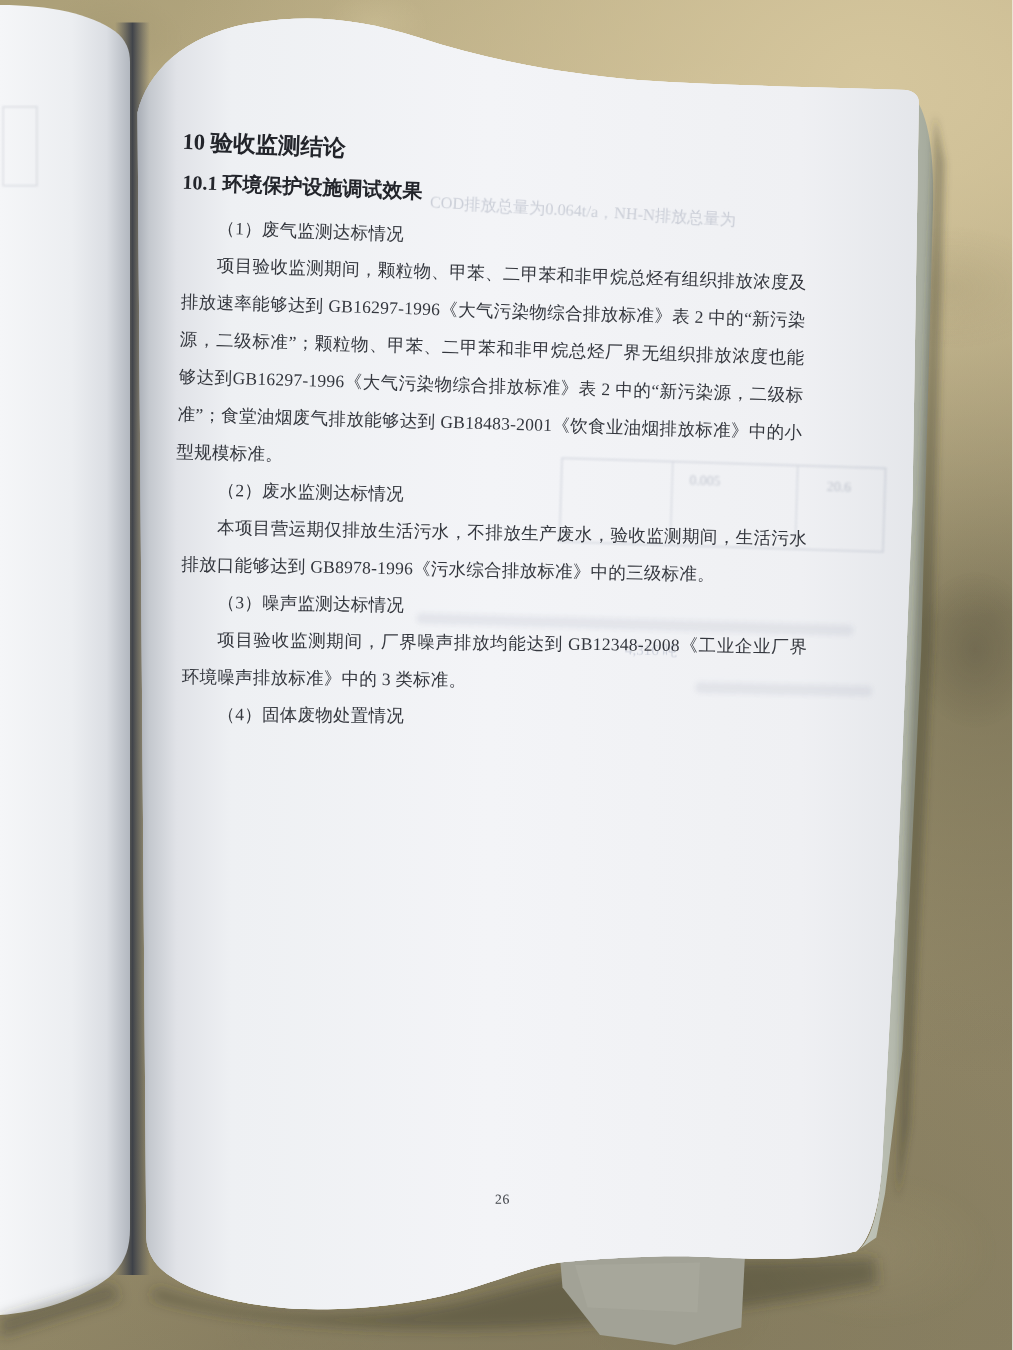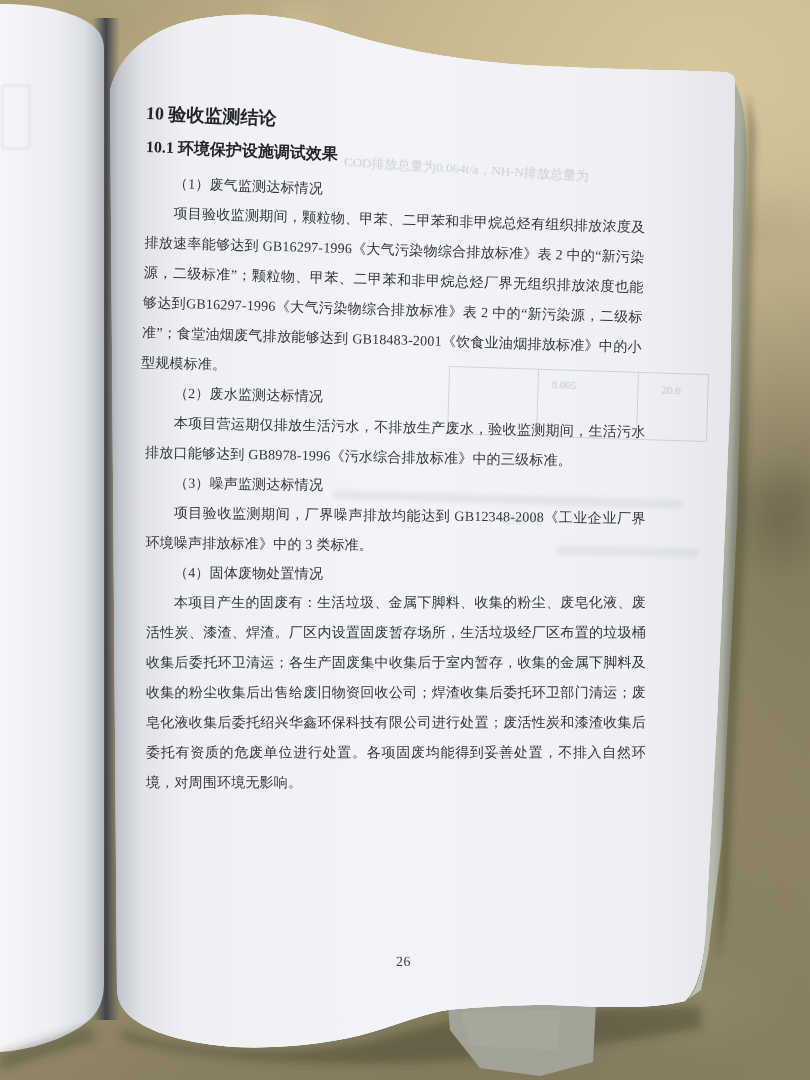--- a/index.html
+++ b/index.html
@@ -56,21 +56,21 @@
   .r0{transform:rotate(2.4deg);transform-origin:0 50%;}
   .r1{transform:rotate(2.2deg);transform-origin:0 50%;}
   .r2{transform:rotate(2.0deg);transform-origin:0 50%;}
   .r3{transform:rotate(1.7deg);transform-origin:0 0;}
   .r4{transform:rotate(1.3deg);transform-origin:0 50%;}
   .r5{transform:rotate(1.1deg);transform-origin:0 0;}
   .r6{transform:rotate(0.9deg);transform-origin:0 50%;}
   .r7{transform:rotate(0.7deg);transform-origin:0 0;}
   .r8{transform:rotate(0.4deg);transform-origin:0 50%;}
   .r9{transform:rotate(0deg);}
-  .page-number{position:absolute;left:396px;top:954px;font-size:14px;color:#3c3f45;transform:rotate(-0.5deg);letter-spacing:0.5px;}
+  .page-number{position:absolute;left:396px;top:954px;font-size:11px;color:#3c3f45;transform:rotate(-0.5deg);letter-spacing:0.5px;}
 </style>
 </head>
 <body>
 
 <div class="stage">
   <div class="bg-texture"></div>
 
   <svg class="book" width="810" height="1080" viewBox="0 0 810 1080">
     <defs>
       <linearGradient id="pgGrad" x1="0" y1="0" x2="1" y2="0">
@@ -159,17 +159,16 @@
     <p class="first r2">（1）废气监测达标情况</p>
     <p class="r3">项目验收监测期间，颗粒物、甲苯、二甲苯和非甲烷总烃有组织排放浓度及排放速率能够达到 GB16297-1996《大气污染物综合排放标准》表 2 中的“新污染源，二级标准”；颗粒物、甲苯、二甲苯和非甲烷总烃厂界无组织排放浓度也能够达到GB16297-1996《大气污染物综合排放标准》表 2 中的“新污染源，二级标准”；食堂油烟废气排放能够达到 GB18483-2001《饮食业油烟排放标准》中的小型规模标准。</p>
 
     <p class="r4">（2）废水监测达标情况</p>
     <p class="r5">本项目营运期仅排放生活污水，不排放生产废水，验收监测期间，生活污水排放口能够达到 GB8978-1996《污水综合排放标准》中的三级标准。</p>
 
     <p class="r6">（3）噪声监测达标情况</p>
     <p class="r7">项目验收监测期间，厂界噪声排放均能达到 GB12348-2008《工业企业厂界环境噪声排放标准》中的 3 类标准。</p>
 
     <p class="r8">（4）固体废物处置情况</p>
-    <p class="r9">本项目产生的固废有：生活垃圾、金属下脚料、收集的粉尘、废皂化液、废活性炭、漆渣、焊渣。厂区内设置固废暂存场所，生活垃圾经厂区布置的垃圾桶收集后委托环卫清运；各生产固废集中收集后于室内暂存，收集的金属下脚料及收集的粉尘收集后出售给废旧物资回收公司；焊渣收集后委托环卫部门清运；废皂化液收集后委托绍兴华鑫环保科技有限公司进行处置；废活性炭和漆渣收集后委托有资质的危废单位进行处置。各项固废均能得到妥善处置，不排入自然环境，对周围环境无影响。</p>
   </div>
 
   <div class="page-number">26</div>
 </div>
 
 </body></html>

